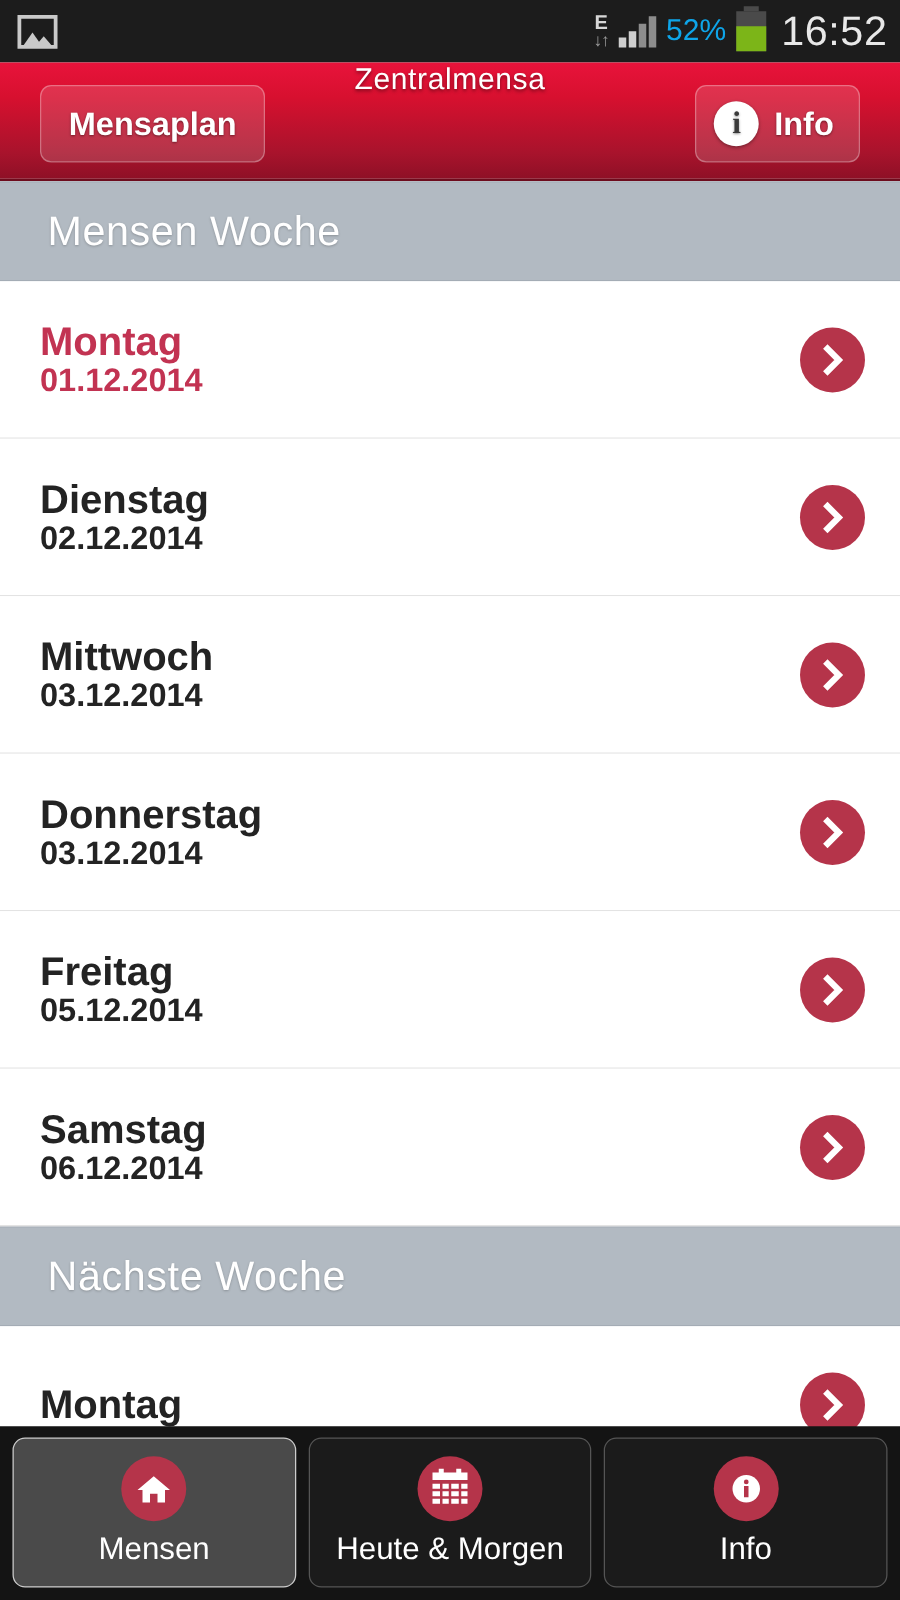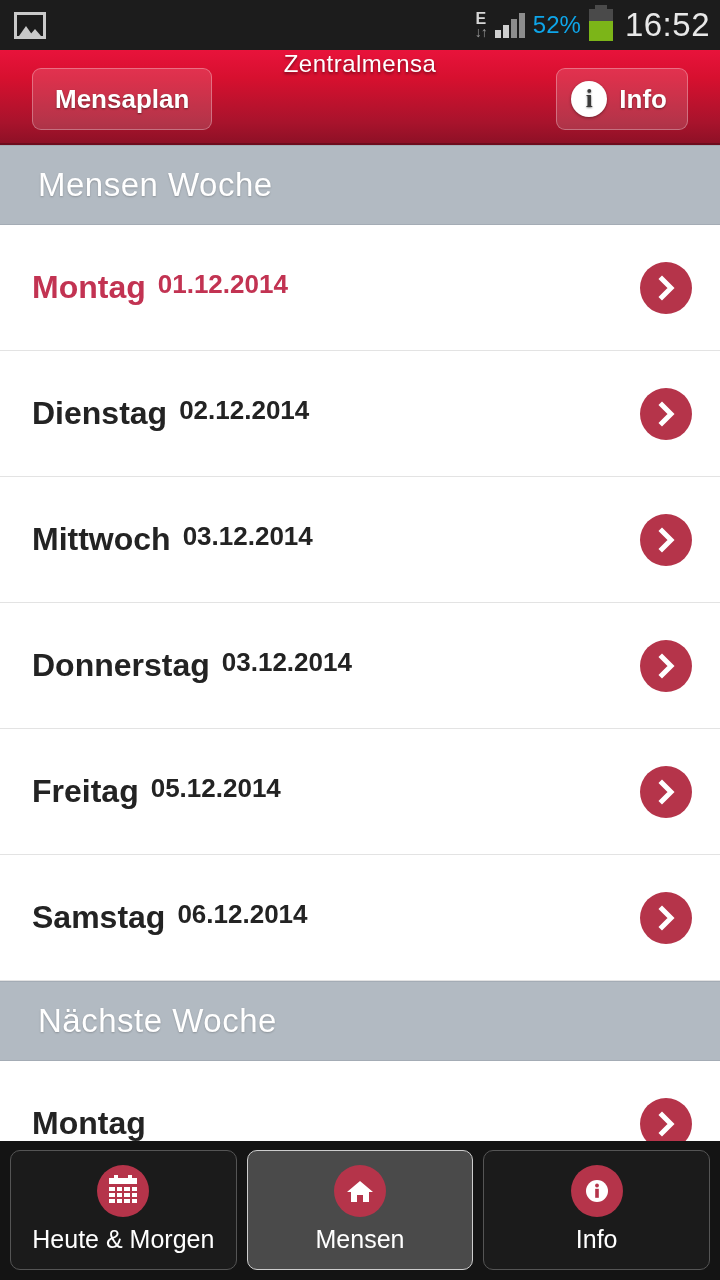--- a/index.html
+++ b/index.html
@@ -84,21 +84,21 @@
   .section-header span {
     font-size:33px; color:#ffffff; font-weight:normal;
     text-shadow:0 1px 2px rgba(0,0,0,0.22);
     letter-spacing:0.5px;
   }
   .row {
     position:relative; height:126px; background:#fff;
     border-bottom:1px solid #e3e3e3;
     display:flex; align-items:center; padding:0 32px;
   }
-  .row-text { display:flex; flex-direction:row; justify-content:center; gap:12px; }
+  .row-text { display:flex; flex-direction:column; justify-content:center; gap:0; }
   .row-day { font-size:32px; font-weight:bold; color:#232323; line-height:1.05; }
   .row-date { font-size:26px; font-weight:bold; color:#232323; line-height:1.05; }
   .row.today .row-day, .row.today .row-date { color:#c23352; }
   .chev {
     position:absolute; right:28px; top:50%; transform:translateY(-50%);
     width:52px; height:52px; border-radius:50%; background:#b5344a;
     display:flex; align-items:center; justify-content:center;
   }
   .chev svg { display:block; }
 
@@ -250,20 +250,28 @@
         </div>
         <div class="chev">
           <svg width="26" height="26" viewBox="0 0 26 26" aria-hidden="true">
             <path d="M9 4 L18 13 L9 22" fill="none" stroke="#ffffff" stroke-width="5" stroke-linecap="square" stroke-linejoin="miter"></path>
           </svg>
         </div>
       </div>
     </div>
 
   <div class="tabbar" id="tabbar">
+      <div class="tab active">
+        <span class="tab-icon">
+          <svg width="30" height="30" viewBox="0 0 30 30" aria-hidden="true">
+            <path d="M15 5 L28 16 L24 16 L24 26 L18 26 L18 19 L12 19 L12 26 L6 26 L6 16 L2 16 Z" fill="#ffffff"></path>
+          </svg>
+        </span>
+        <span class="tab-label">Mensen</span>
+      </div>
       <div class="tab">
         <span class="tab-icon">
           <div class="cal">
             <span class="tab1"></span>
             <span class="tab2"></span>
             <span class="top"></span>
             <span class="grid">
               <i></i>
               <i></i>
               <i></i>
@@ -274,28 +282,20 @@
               <i></i>
               <i></i>
               <i></i>
               <i></i>
               <i></i>
             </span>
           </div>
         </span>
         <span class="tab-label">Heute &amp; Morgen</span>
       </div>
-      <div class="tab active">
-        <span class="tab-icon">
-          <svg width="30" height="30" viewBox="0 0 30 30" aria-hidden="true">
-            <path d="M15 5 L28 16 L24 16 L24 26 L18 26 L18 19 L12 19 L12 26 L6 26 L6 16 L2 16 Z" fill="#ffffff"></path>
-          </svg>
-        </span>
-        <span class="tab-label">Mensen</span>
-      </div>
       <div class="tab">
         <span class="tab-icon">
           <svg width="30" height="30" viewBox="0 0 30 30" aria-hidden="true">
             <circle cx="15" cy="15" r="11" fill="#ffffff"></circle>
             <circle cx="15" cy="9.5" r="1.9" fill="#b5344a"></circle>
             <rect x="13.2" y="12.8" width="3.6" height="9" fill="#b5344a"></rect>
           </svg>
         </span>
         <span class="tab-label">Info</span>
       </div>

